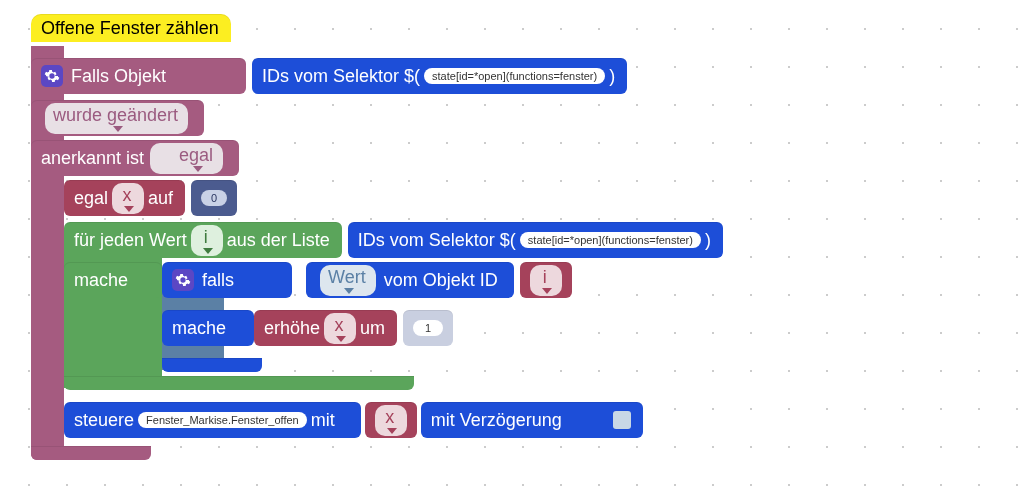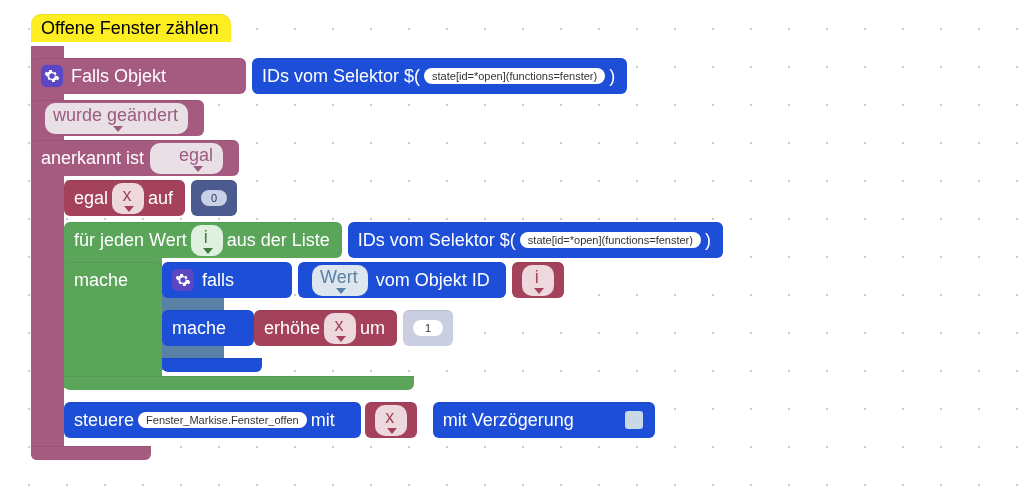--- a/index.html
+++ b/index.html
@@ -110,21 +110,21 @@
       <span>mache</span>
     </div>
     <div class="blk b-blue" style="width:130px;">
       <span class="gear">
         <svg viewBox="0 0 24 24">
             <path d="M12 8a4 4 0 100 8 4 4 0 000-8zm9 4a7 7 0 01-.1 1.2l2.1 1.6-2 3.4-2.5-1a7 7 0 01-2 1.2l-.4 2.6h-4l-.4-2.6a7 7 0 01-2-1.2l-2.5 1-2-3.4 2.1-1.6A7 7 0 013 12a7 7 0 01.1-1.2L1 9.2l2-3.4 2.5 1a7 7 0 012-1.2L7.9 3h4l.4 2.6a7 7 0 012 1.2l2.5-1 2 3.4-2.1 1.6c.1.4.1.8.1 1.2z"></path>
           </svg>
       </span>
       <span>falls</span>
     </div>
-    <div class="blk b-blue" style="margin-left:6px;">
+    <div class="blk b-blue" style="margin-left:14px;">
       <span class="pill blue">
         <span>Wert</span>
           <span class="tri"></span>
       </span>
       <span style="margin:0 4px;">vom Objekt ID</span>
     </div>
     <div class="blk b-red" style="margin-left:6px;padding:0 6px;">
       <span class="pill redd">
         <span>i</span>
           <span class="tri"></span>
@@ -163,21 +163,21 @@
       <span class="fld">Fenster_Markise.Fenster_offen</span>
       <span>mit</span>
       <span style="width:14px;"></span>
     </div>
     <div class="blk b-red" style="margin-left:4px;padding:0 6px;">
       <span class="pill redd">
         <span>x</span>
           <span class="tri"></span>
       </span>
     </div>
-    <div class="blk b-blue" style="margin-left:16px;gap:47px;">
+    <div class="blk b-blue" style="margin-left:4px;gap:47px;">
       <span>mit Verzögerung</span>
       <span class="chk"></span>
     </div>
   </div>
 
   <div class="row" style="top:446px;left:31px;">
     <div class="blk b-purple" style="width:120px;height:14px;border-radius:0 0 6px 6px;"></div>
   </div>
 
 </div>

